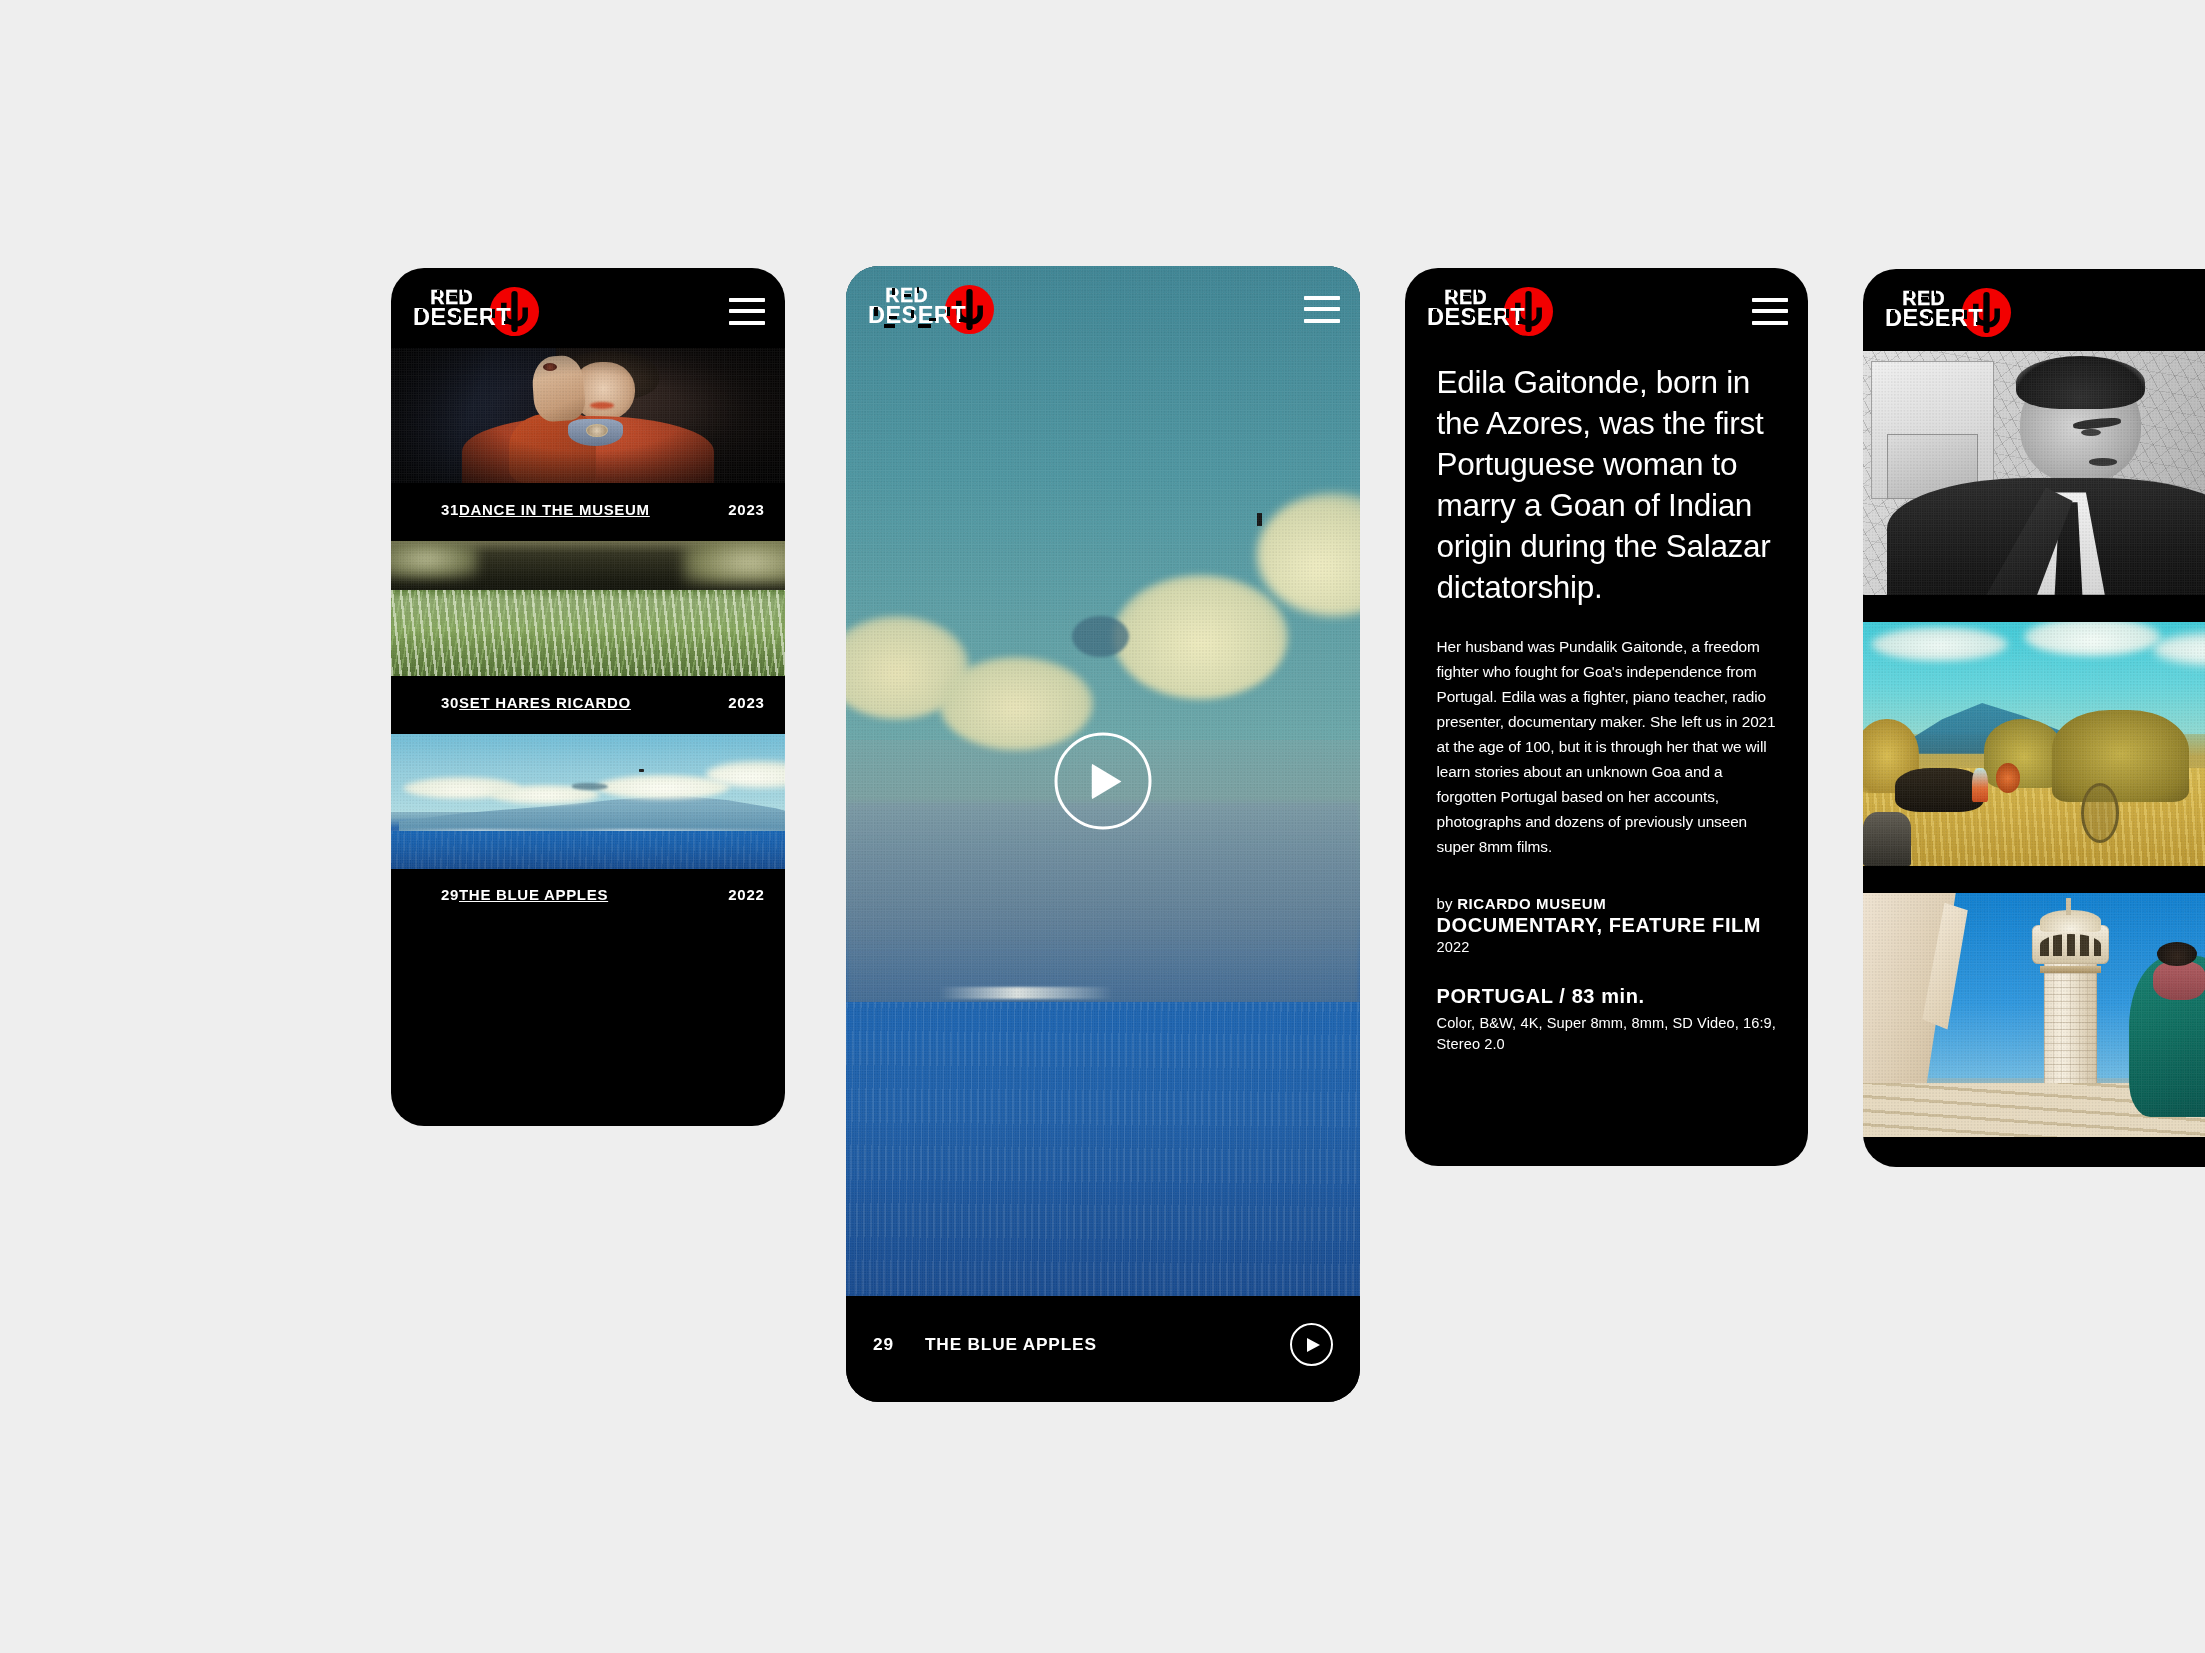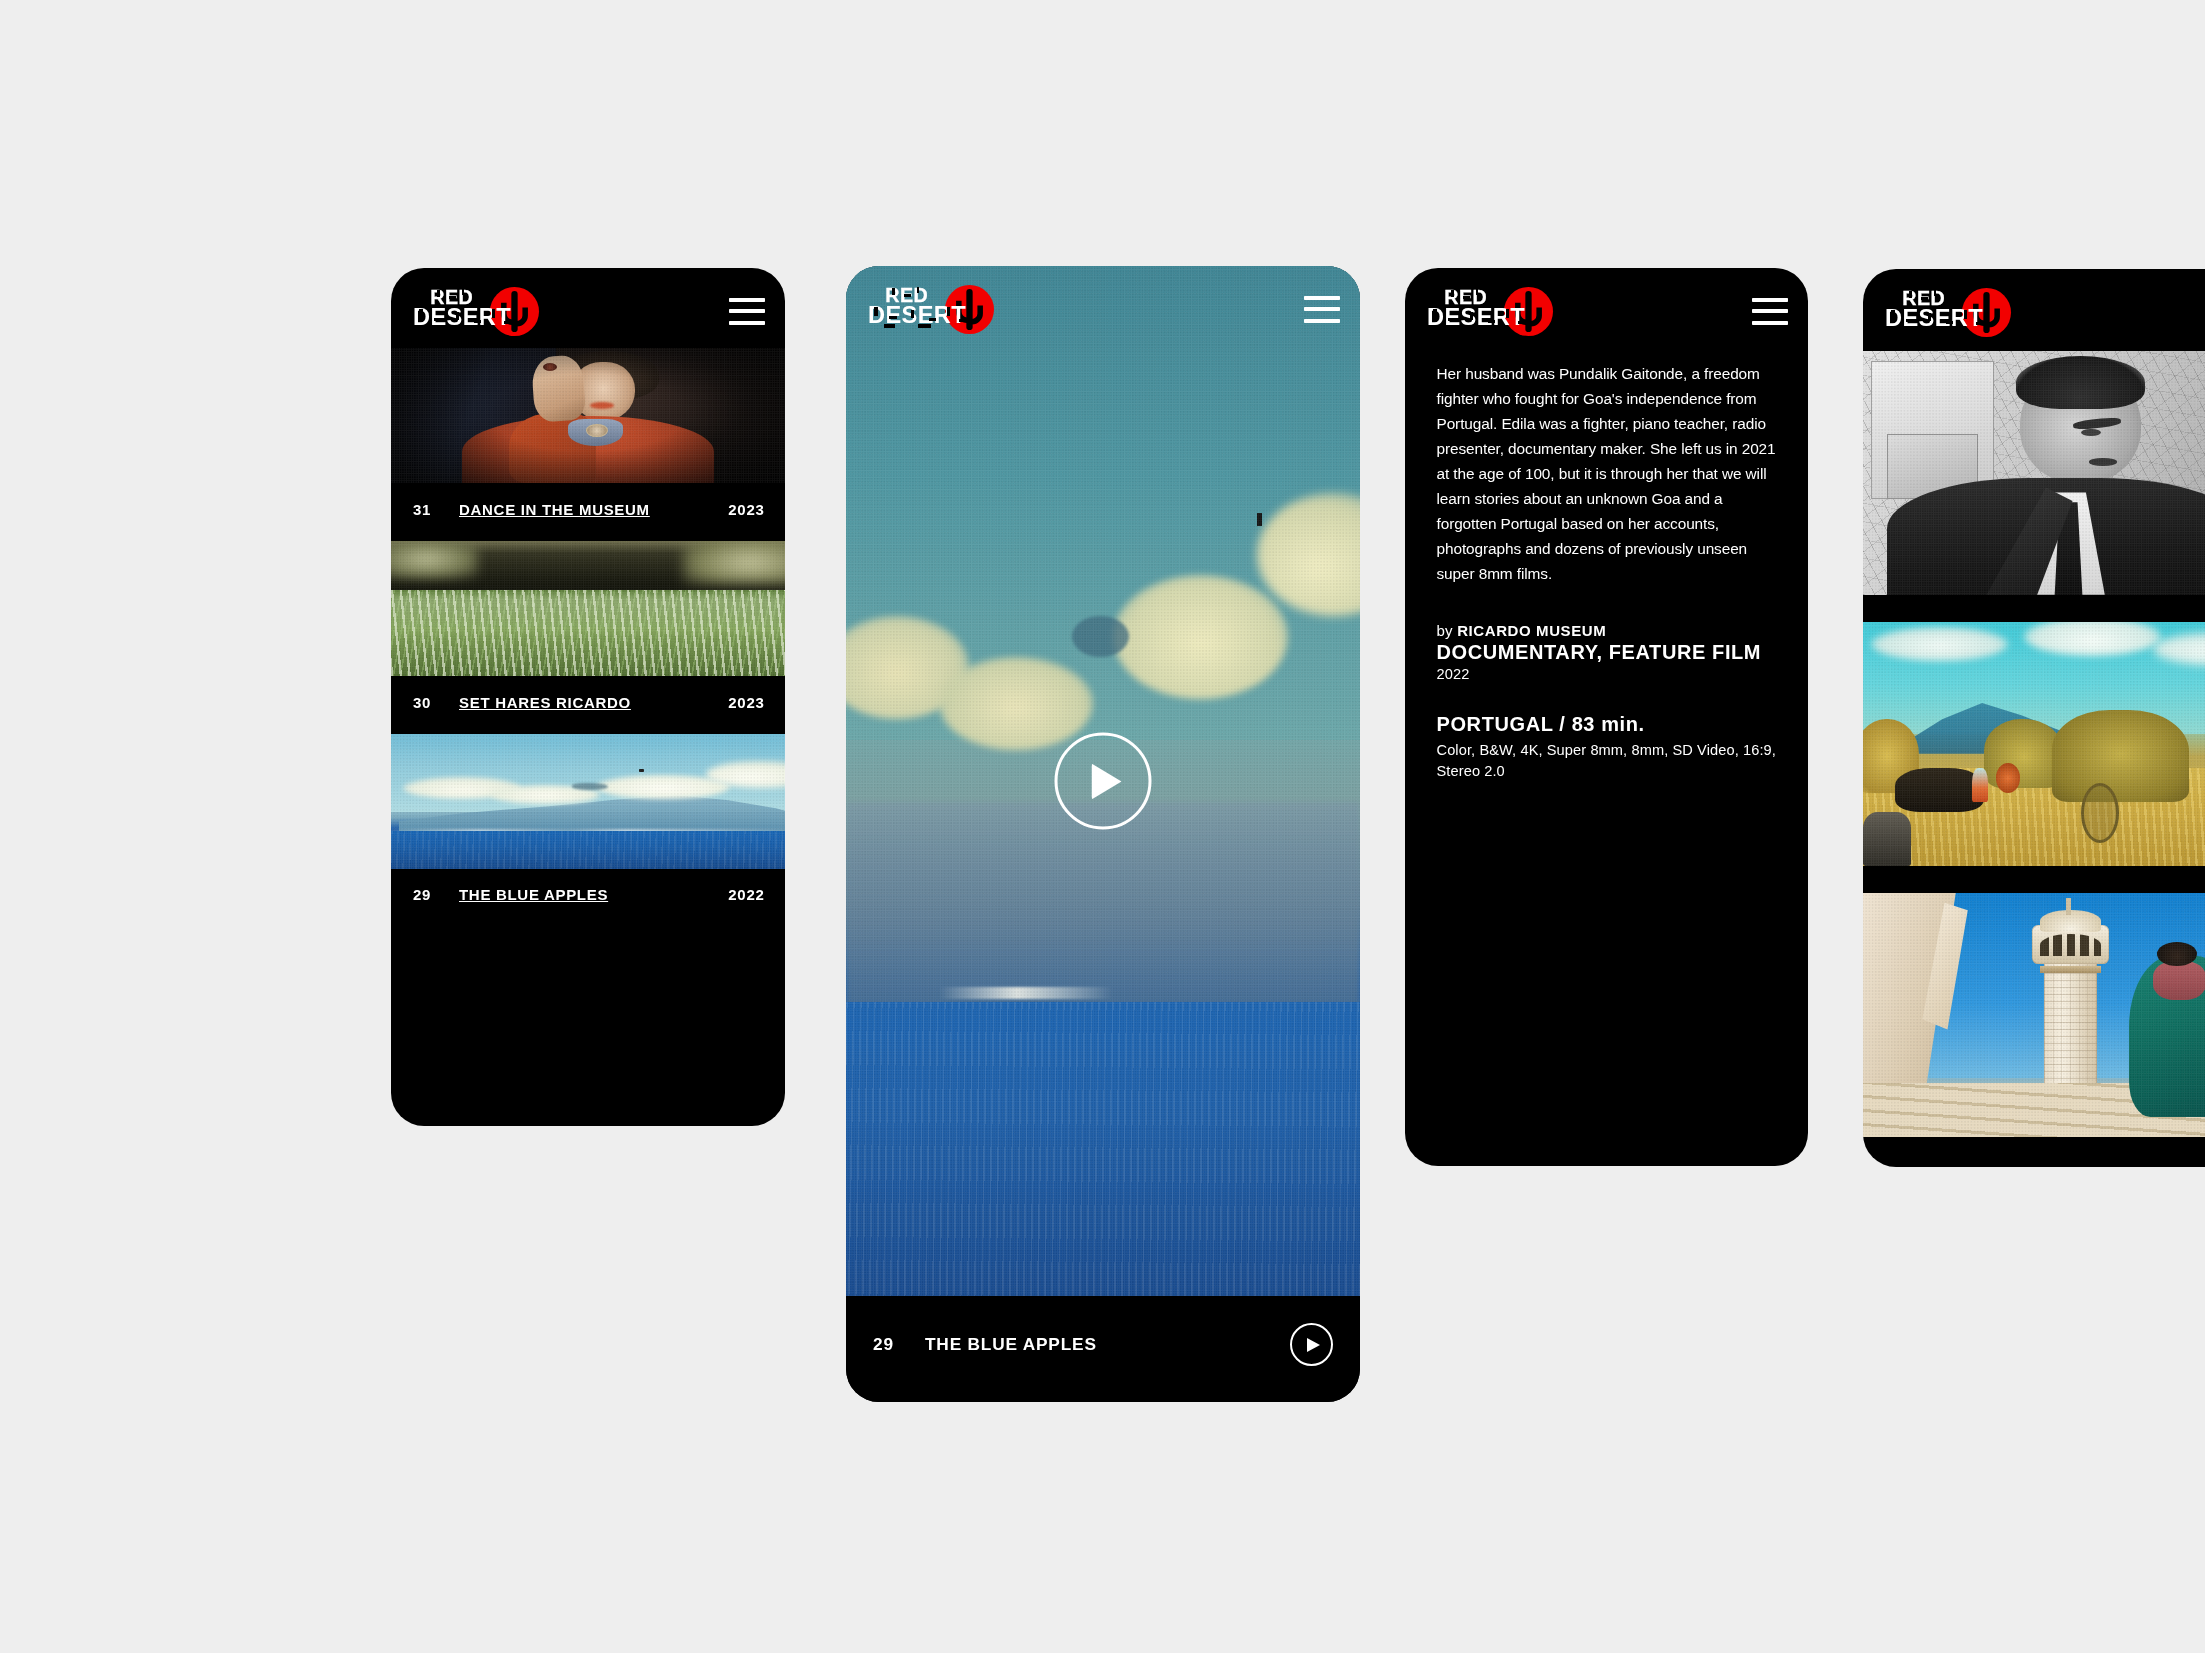--- a/index.html
+++ b/index.html
@@ -143,21 +143,21 @@
   }
   .item-meta {
     display: flex;
     align-items: center;
     color: #fff;
     font-weight: 700;
     font-size: 15px;
     letter-spacing: 0.7px;
     padding: 17.3px 20.5px 23.6px 22px;
   }
-  .item-num { width: 46px; flex: 0 0 auto; }
+  .item-num { width: 46px; flex: 0 0 auto; text-align: right; }
   .item-title { flex: 1 1 auto; text-decoration: underline; }
   .item-year { flex: 0 0 auto; }
 
   
   .player-stage {
     position: relative;
     flex: 1 1 auto;
     overflow: hidden;
     background: #2b6a77;
   }
@@ -664,20 +664,21 @@
           </div>
         </div>
         <div class="hamburger">
           <span></span>
             <span></span>
             <span></span>
         </div>
       </div>
 
       <div class="detail-body">
+        <p class="detail-lead">Edila Gaitonde, born in the Azores, was the first Portuguese woman to marry a Goan of Indian origin during the Salazar dictatorship.</p>
         <p class="detail-para">Her husband was Pundalik Gaitonde, a freedom fighter who fought for Goa's independence from Portugal. Edila was a fighter, piano teacher, radio presenter, documentary maker. She left us in 2021 at the age of 100, but it is through her that we will learn stories about an unknown Goa and a forgotten Portugal based on her accounts, photographs and dozens of previously unseen super 8mm films.</p>
 
         <div class="credit-block">
           <div class="credit-line">
             <span>by</span>
             <b>RICARDO MUSEUM</b>
           </div>
           <div class="credit-strong">DOCUMENTARY, FEATURE FILM</div>
           <div class="credit-plain">2022</div>
         </div>

